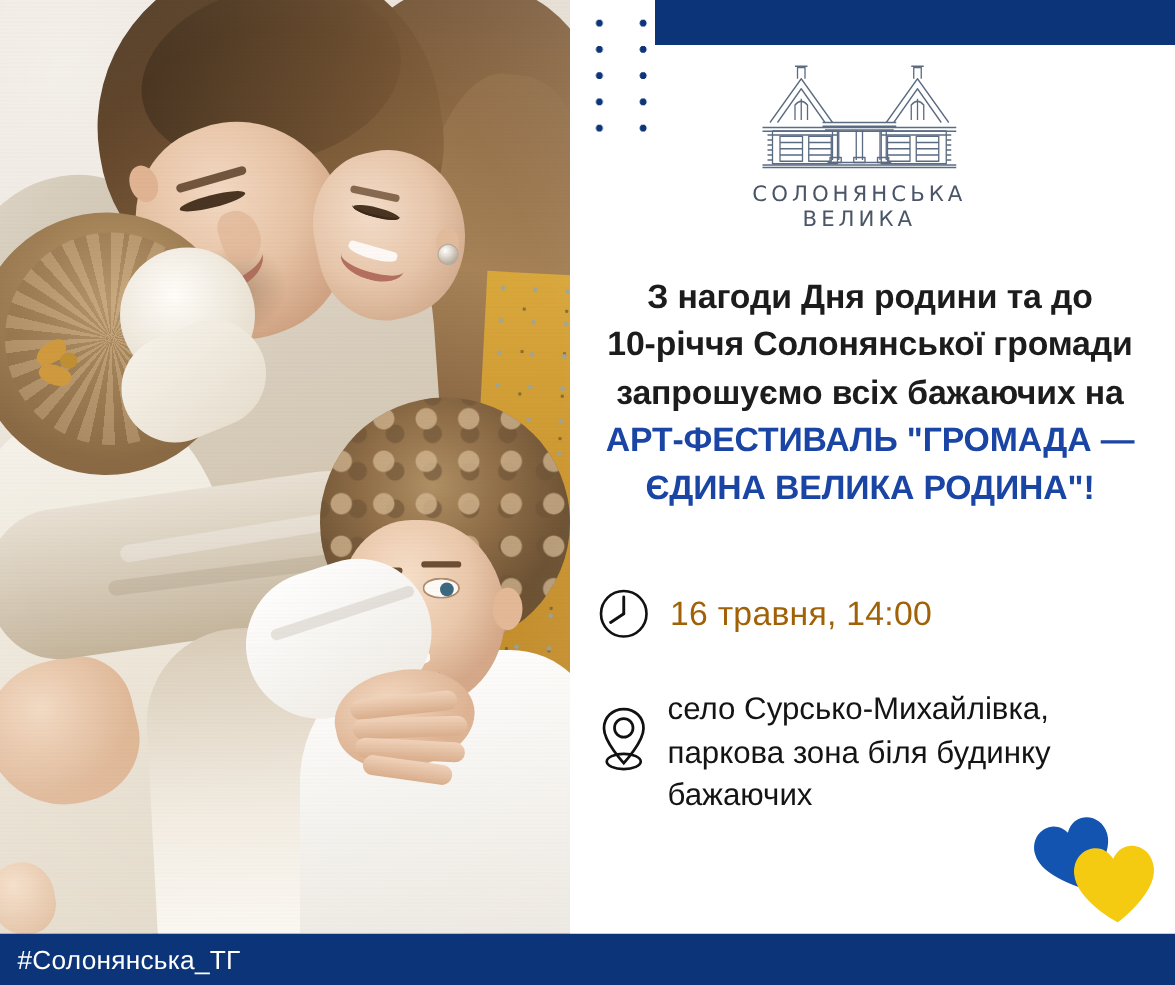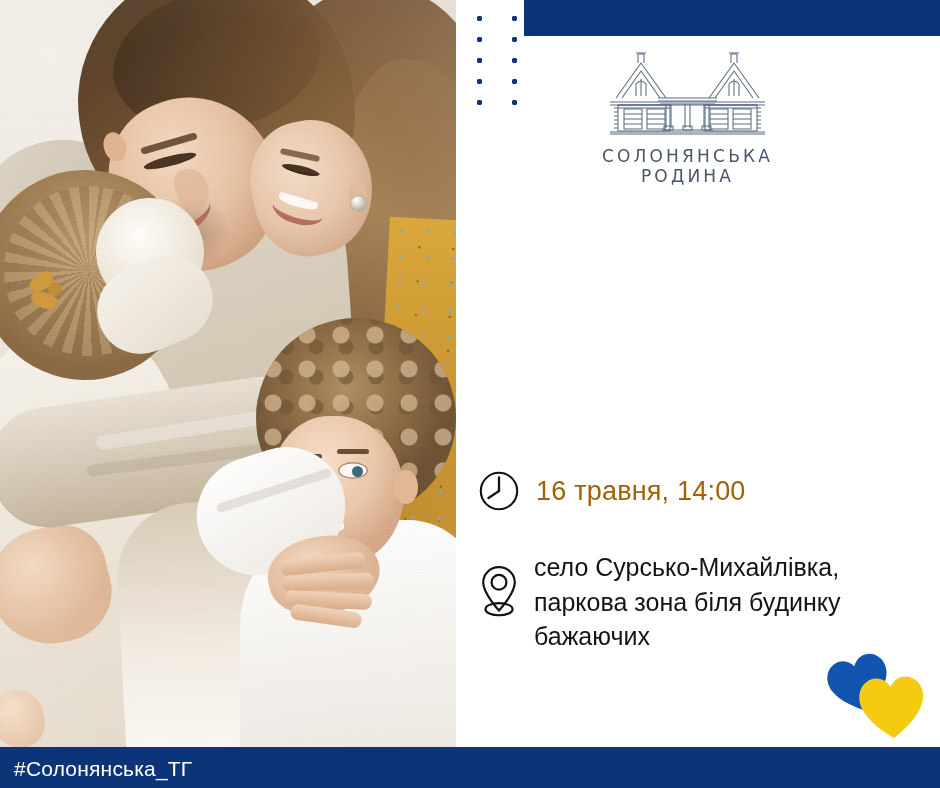--- a/index.html
+++ b/index.html
@@ -321,23 +321,30 @@
 
         <path d="M62 84 H113"></path>
         <path d="M10 86 H165"></path>
         <path d="M10 88 H165"></path>
 
         <path d="M14 62 H18 M14 66 H18 M14 70 H18 M14 74 H18 M14 78 H18 M14 82 H18"></path>
         <path d="M157 62 H161 M157 66 H161 M157 70 H161 M157 74 H161 M157 78 H161 M157 82 H161"></path>
       </g>
     </svg>
     <div class="logo-t1">СОЛОНЯНСЬКА</div>
-    <div class="logo-t2">РОДИНА</div>
-  </div>
-
+    <div class="logo-t2">ВЕЛИКА</div>
+  </div>
+
+  <div class="headline">
+    <div>З нагоди Дня родини та до</div>
+    <div>10-річчя Солонянської громади</div>
+    <div>запрошуємо всіх бажаючих на</div>
+    <div class="accent">АРТ-ФЕСТИВАЛЬ "ГРОМАДА —</div>
+    <div class="accent">ЄДИНА ВЕЛИКА РОДИНА"!</div>
+  </div>
 
   <div class="row-time">
     <svg width="42" height="42" viewBox="0 0 42 42">
       <circle cx="21" cy="21" r="18.2" fill="none" stroke="#111" stroke-width="2.1"></circle>
       <path d="M21 21 L21 7.5" stroke="#111" stroke-width="2.3" stroke-linecap="round" fill="none"></path>
       <path d="M21 21 L10.5 28" stroke="#111" stroke-width="2.3" stroke-linecap="round" fill="none"></path>
     </svg>
     <span class="txt">16 травня, 14:00</span>
   </div>
 

